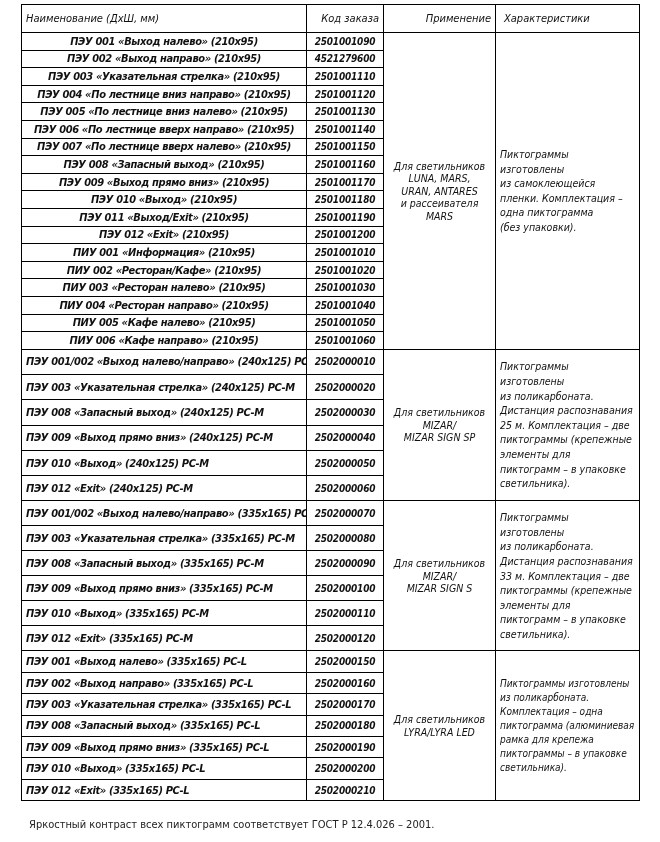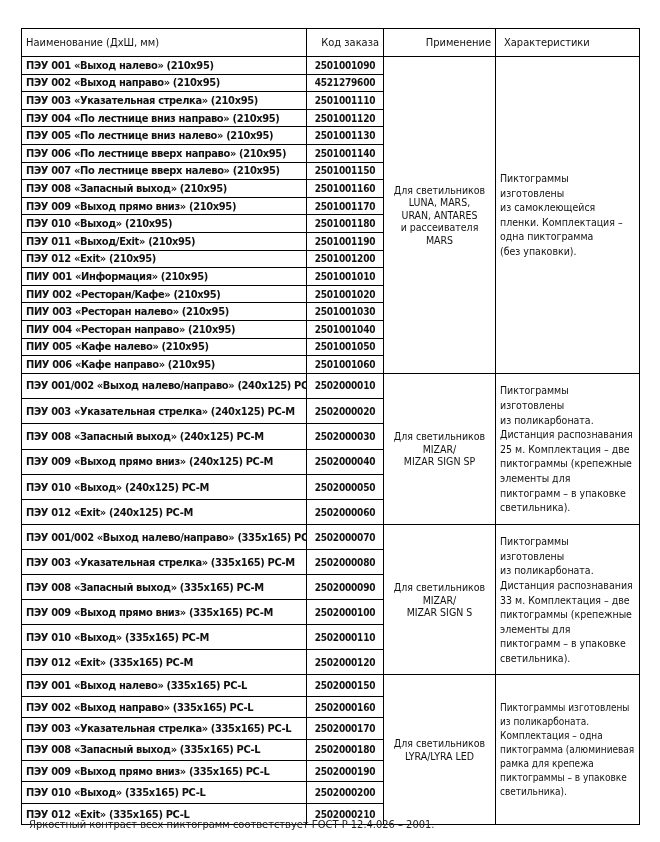--- a/index.html
+++ b/index.html
@@ -1,33 +1,33 @@
 <!DOCTYPE html>
 <html><head>
 <meta charset="utf-8">
 <style>
   html, body { margin: 0; padding: 0; background: #ffffff; }
   body { width: 660px; height: 842px; position: relative; overflow: hidden;
          font-family: "DejaVu Sans Condensed", "Liberation Sans Narrow", "Liberation Sans", sans-serif; color: #111; }
-  table.spec { position: absolute; left: 21px; top: 28px; width: 618px;
-               border-collapse: collapse; table-layout: fixed; }
+  table.spec { position: absolute; left: 21px; top: 4px; width: 618px;
+               border-collapse: collapse; table-layout: fixed; font-style: italic; }
   table.spec td, table.spec th { border: 1px solid #000; padding: 0 4px; vertical-align: middle; }
   col.c-name { width: 285px; }
   col.c-code { width: 77px; }
   col.c-app  { width: 112px; }
   col.c-char { width: 144px; }
   thead th { height: 27px; font-weight: normal; font-size: 11px; }
   thead th.h-name { text-align: left; }
   thead th.h-code, thead th.h-app { text-align: right; }
   thead th.h-char { text-align: left; padding-left: 8px; }
   td.name { font-weight: bold; font-size: 11px; letter-spacing: -0.35px; white-space: nowrap; overflow: hidden; }
   td.code { font-weight: bold; font-size: 10px; text-align: center; letter-spacing: -0.2px; white-space: nowrap; }
   td.app  { text-align: center; font-size: 10.5px; line-height: 12.5px; white-space: pre-line; }
   td.char { font-size: 10.5px; line-height: 14.5px; white-space: pre-line; padding-left: 6px; }
-  tr.s1 td.name, tr.s1 td.code { height: 16.6px; }
+  tr.s1 td.name, tr.s1 td.code { height: 16.6px; text-align: center; }
   tr.s2 td.name, tr.s2 td.code { height: 24.3px; }
   tr.s3 td.name, tr.s3 td.code { height: 24.0px; }
   tr.s4 td.name, tr.s4 td.code { height: 20.4px; }
   tr.s2 td.char, tr.s3 td.char { line-height: 14.6px; }
   tr.s4 td.char { font-size: 10px; line-height: 14px; }
   .footnote { position: absolute; left: 21px; top: 818px; font-size: 11px; color: #222; margin-left: 8px; }
 </style>
 </head>
 <body>
 

